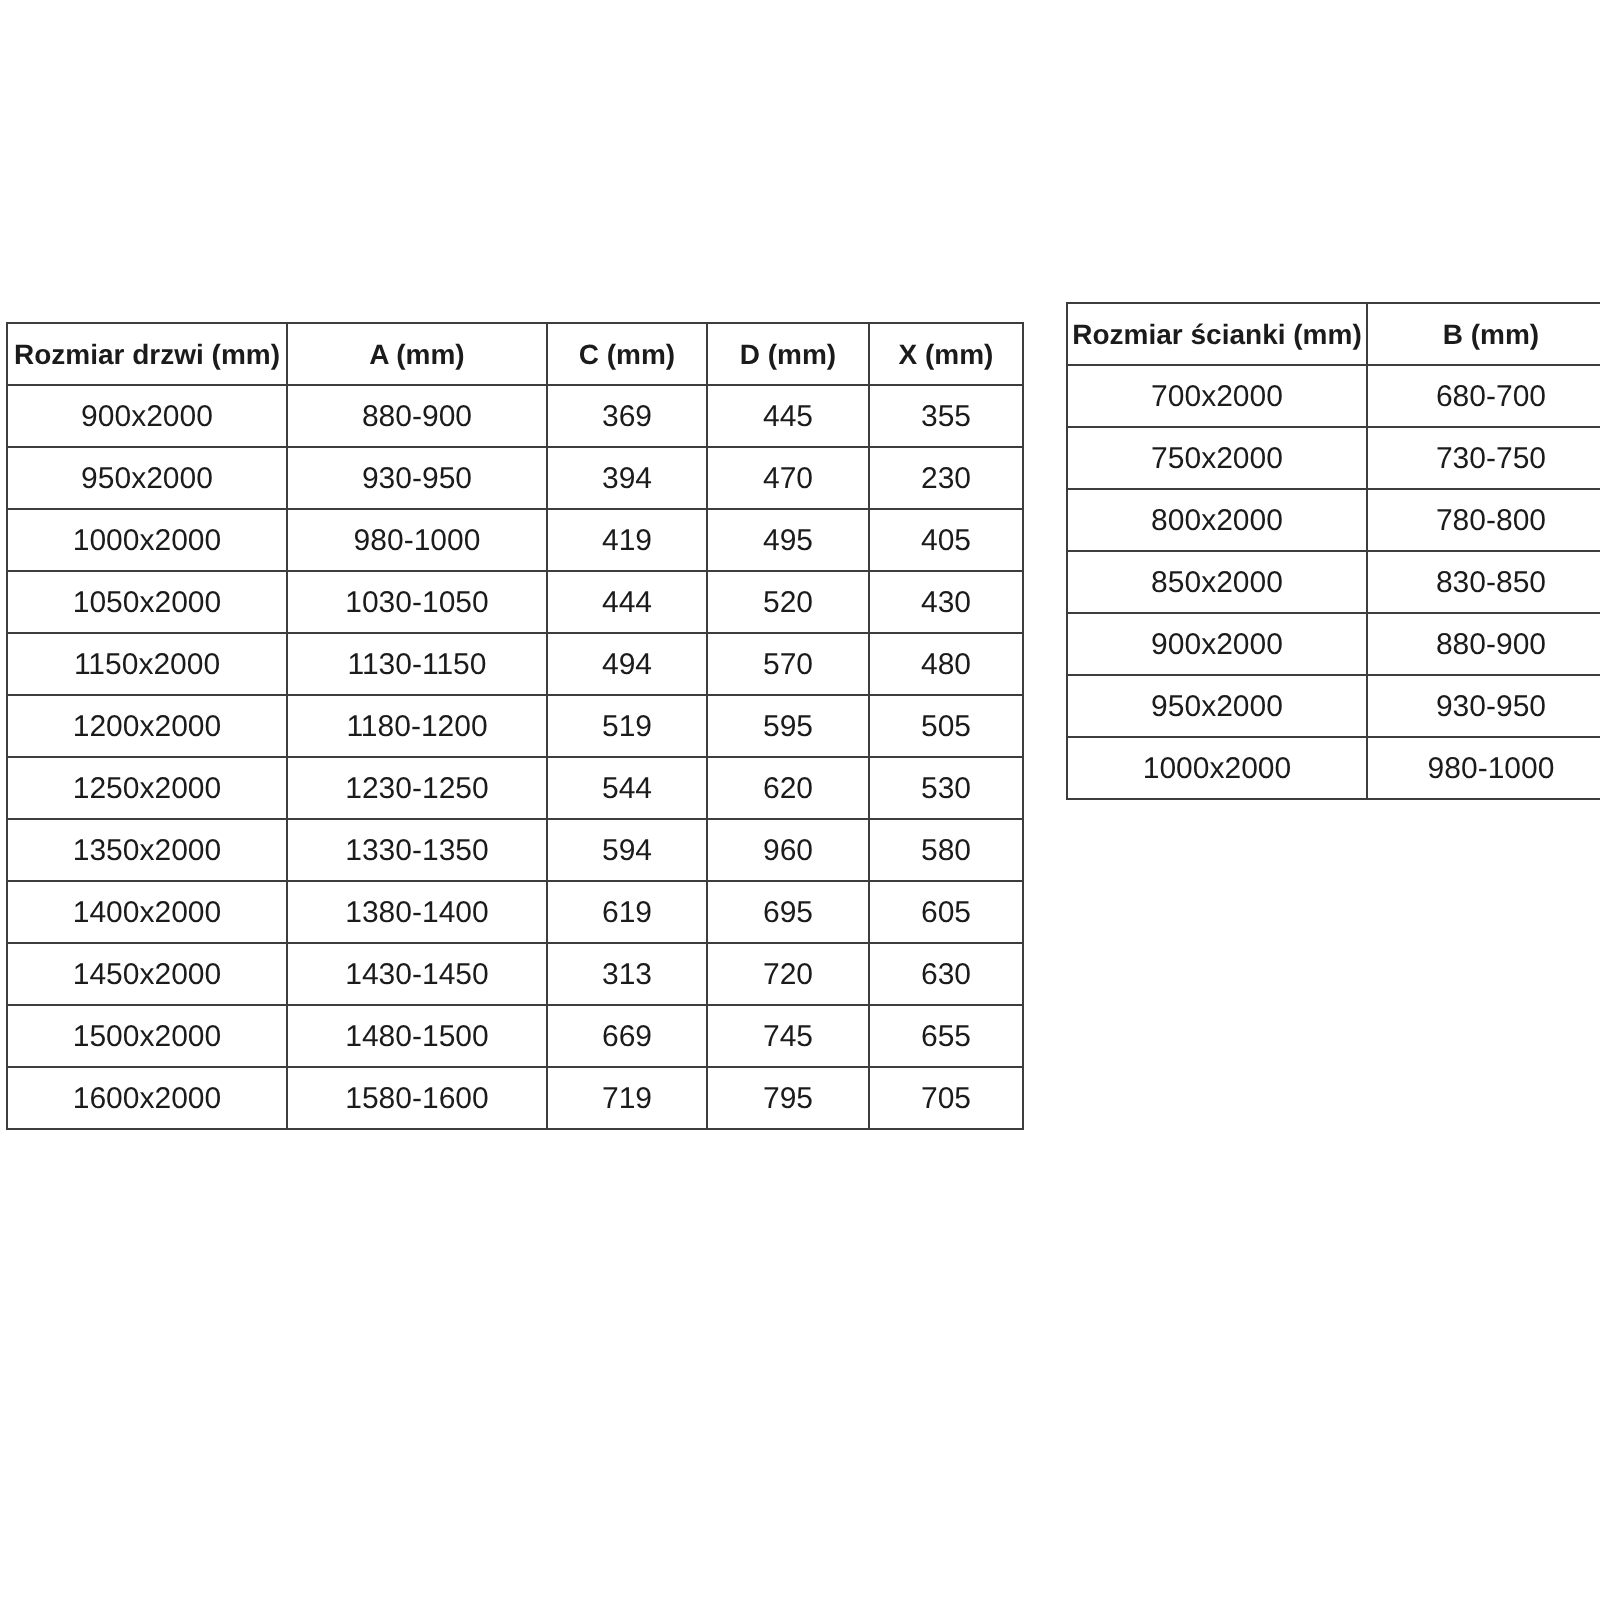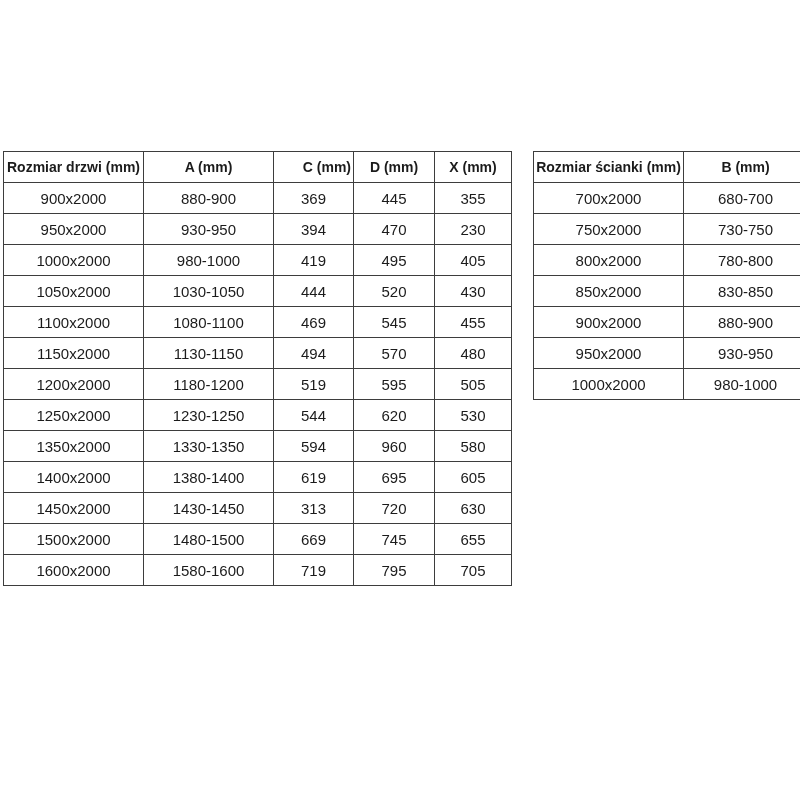--- a/index.html
+++ b/index.html
@@ -35,39 +35,39 @@
     font-size: 14px;
     height: 30px;
   }
   .spec-table td {
     font-weight: normal;
     font-size: 15px;
     height: 30px;
   }
   #door-table {
     left: 3px;
-    top: 151px;
+    top: 161px;
     width: 483px;
   }
   #wall-table {
     left: 533px;
     top: 151px;
     width: 264px;
   }
 </style>
 </head>
 <body>
 
 <div class="canvas">
   <table id="door-table" class="spec-table">
       <thead>
         <tr>
           <th style="width: 135px;">Rozmiar drzwi (mm)</th>
           <th style="width: 125px;">A (mm)</th>
-          <th style="width: 75px; text-align: right;">C (mm)</th>
+          <th style="width: 75px;">C (mm)</th>
           <th style="width: 76px;">D (mm)</th>
           <th style="width: 72px;">X (mm)</th>
         </tr>
       </thead>
       <tbody>
         <tr>
           <td>900x2000</td>
           <td>880-900</td>
           <td>369</td>
           <td>445</td>
@@ -86,27 +86,20 @@
           <td>419</td>
           <td>495</td>
           <td>405</td>
         </tr>
         <tr>
           <td>1050x2000</td>
           <td>1030-1050</td>
           <td>444</td>
           <td>520</td>
           <td>430</td>
-        </tr>
-        <tr>
-          <td>1100x2000</td>
-          <td>1080-1100</td>
-          <td>469</td>
-          <td>545</td>
-          <td>455</td>
         </tr>
         <tr>
           <td>1150x2000</td>
           <td>1130-1150</td>
           <td>494</td>
           <td>570</td>
           <td>480</td>
         </tr>
         <tr>
           <td>1200x2000</td>

